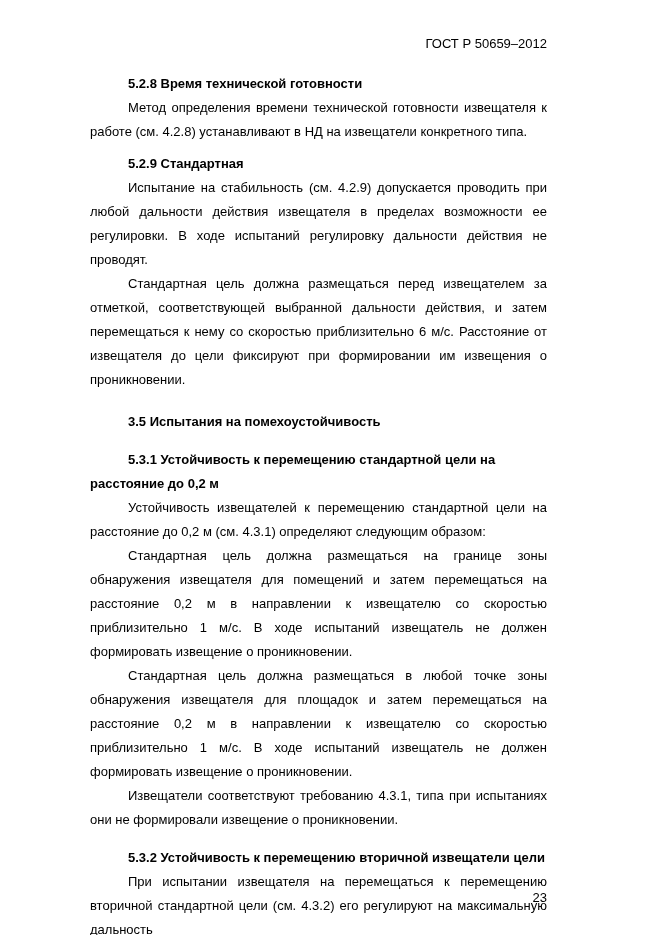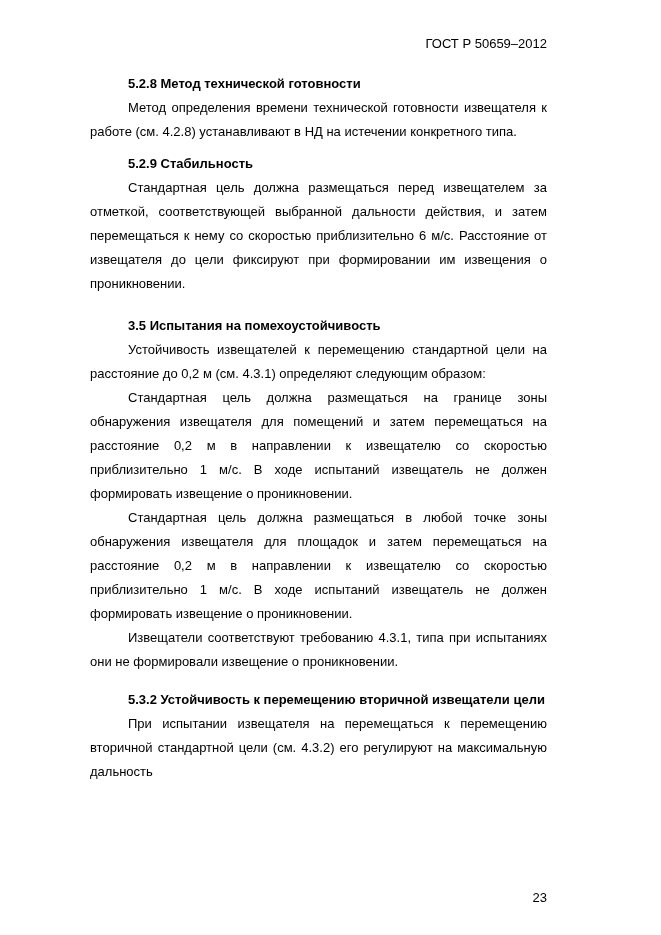--- a/index.html
+++ b/index.html
@@ -45,25 +45,27 @@
   }
 </style>
 </head>
 <body>
 
 <div class="page">
 
   <div class="running-header">ГОСТ Р 50659–2012</div>
 
   <div class="doc-body">
-    <p class="h">5.2.8 Метод технической готовности</p>
-    <p>Метод определения времени технической готовности извещателя к работе (см. 4.2.8) устанавливают в НД на истечении конкретного типа.</p>
-    <p class="h gap-s">5.2.9 Стабильность</p>
+    <p class="h">5.2.8 Время технической готовности</p>
+    <p>Метод определения времени технической готовности извещателя к работе (см. 4.2.8) устанавливают в НД на извещатели конкретного типа.</p>
+    <p class="h gap-s">5.2.9 Стандартная</p>
+    <p>Испытание на стабильность (см. 4.2.9) допускается проводить при любой дальности действия извещателя в пределах возможности ее регулировки. В ходе испытаний регулировку дальности действия не проводят.</p>
     <p>Стандартная цель должна размещаться перед извещателем за отметкой, соответствующей выбранной дальности действия, и затем перемещаться к нему со скоростью приблизительно 6 м/с. Расстояние от извещателя до цели фиксируют при формировании им извещения о проникновении.</p>
     <p class="h gap-l">3.5 Испытания на помехоустойчивость</p>
+    <p class="h gap-m">5.3.1 Устойчивость к перемещению стандартной цели на расстояние до 0,2 м</p>
     <p>Устойчивость извещателей к перемещению стандартной цели на расстояние до 0,2 м (см. 4.3.1) определяют следующим образом:</p>
     <p>Стандартная цель должна размещаться на границе зоны обнаружения извещателя для помещений и затем перемещаться на расстояние 0,2 м в направлении к извещателю со скоростью приблизительно 1 м/с. В ходе испытаний извещатель не должен формировать извещение о проникновении.</p>
     <p>Стандартная цель должна размещаться в любой точке зоны обнаружения извещателя для площадок и затем перемещаться на расстояние 0,2 м в направлении к извещателю со скоростью приблизительно 1 м/с. В ходе испытаний извещатель не должен формировать извещение о проникновении.</p>
     <p>Извещатели соответствуют требованию 4.3.1, типа при испытаниях они не формировали извещение о проникновении.</p>
     <p class="h gap-m">5.3.2  Устойчивость к перемещению вторичной извещатели цели</p>
     <p>При испытании извещателя на перемещаться к перемещению вторичной стандартной цели (см. 4.3.2) его регулируют на максимальную дальность</p>
   </div>
 
   <div class="page-number">23</div>
 

